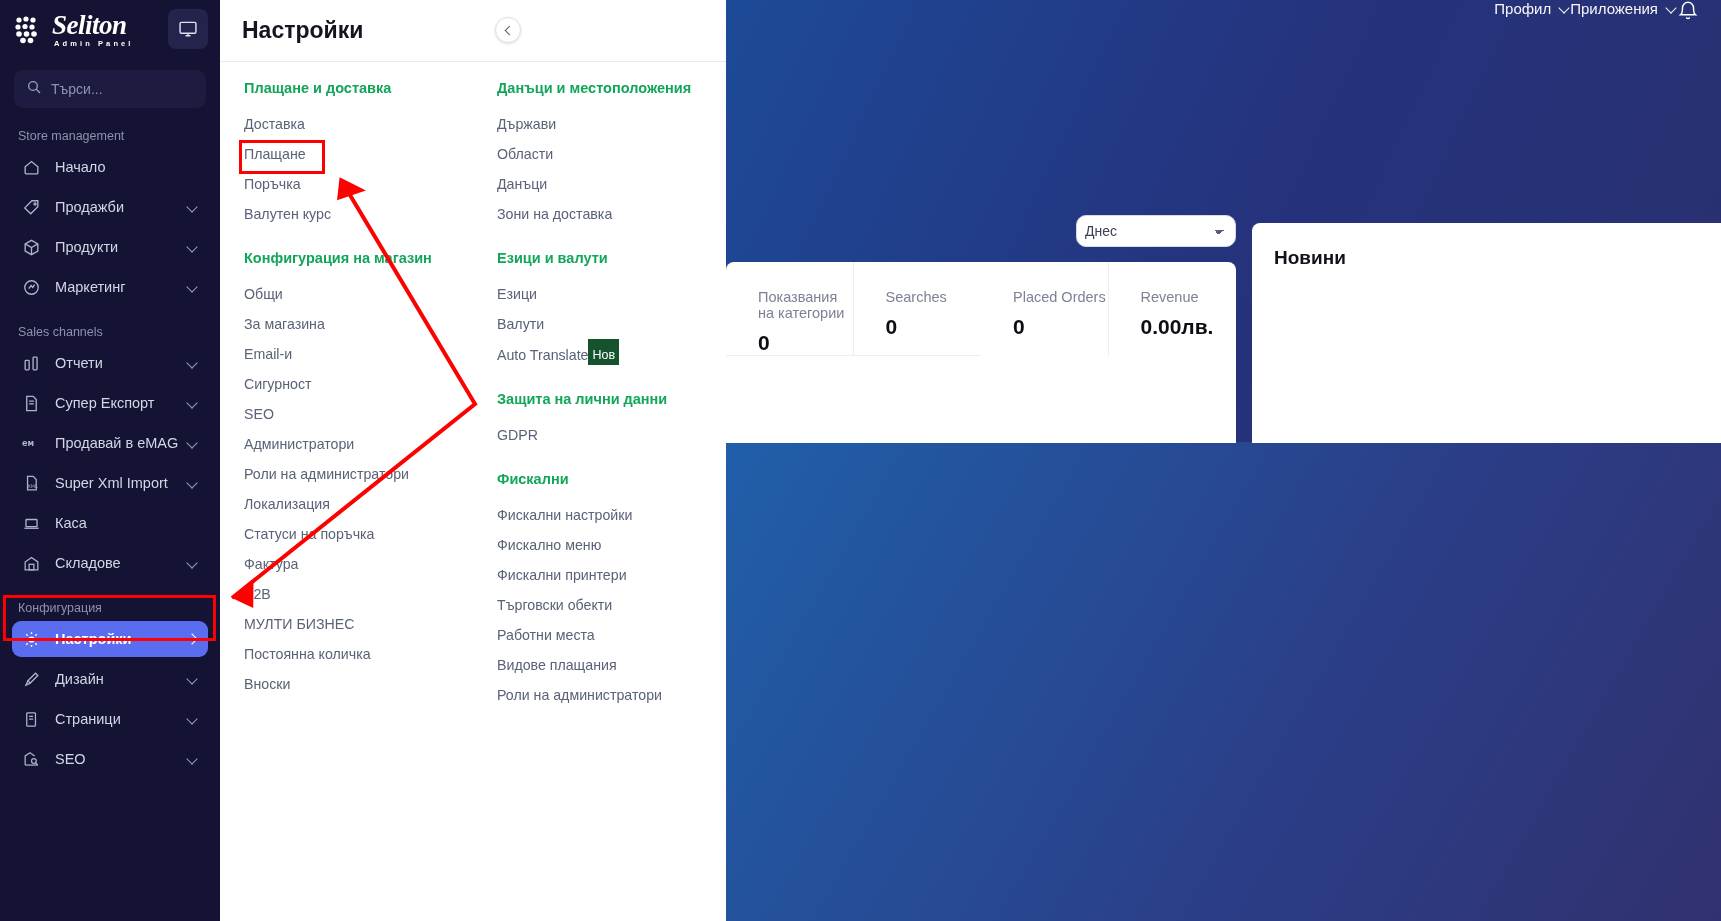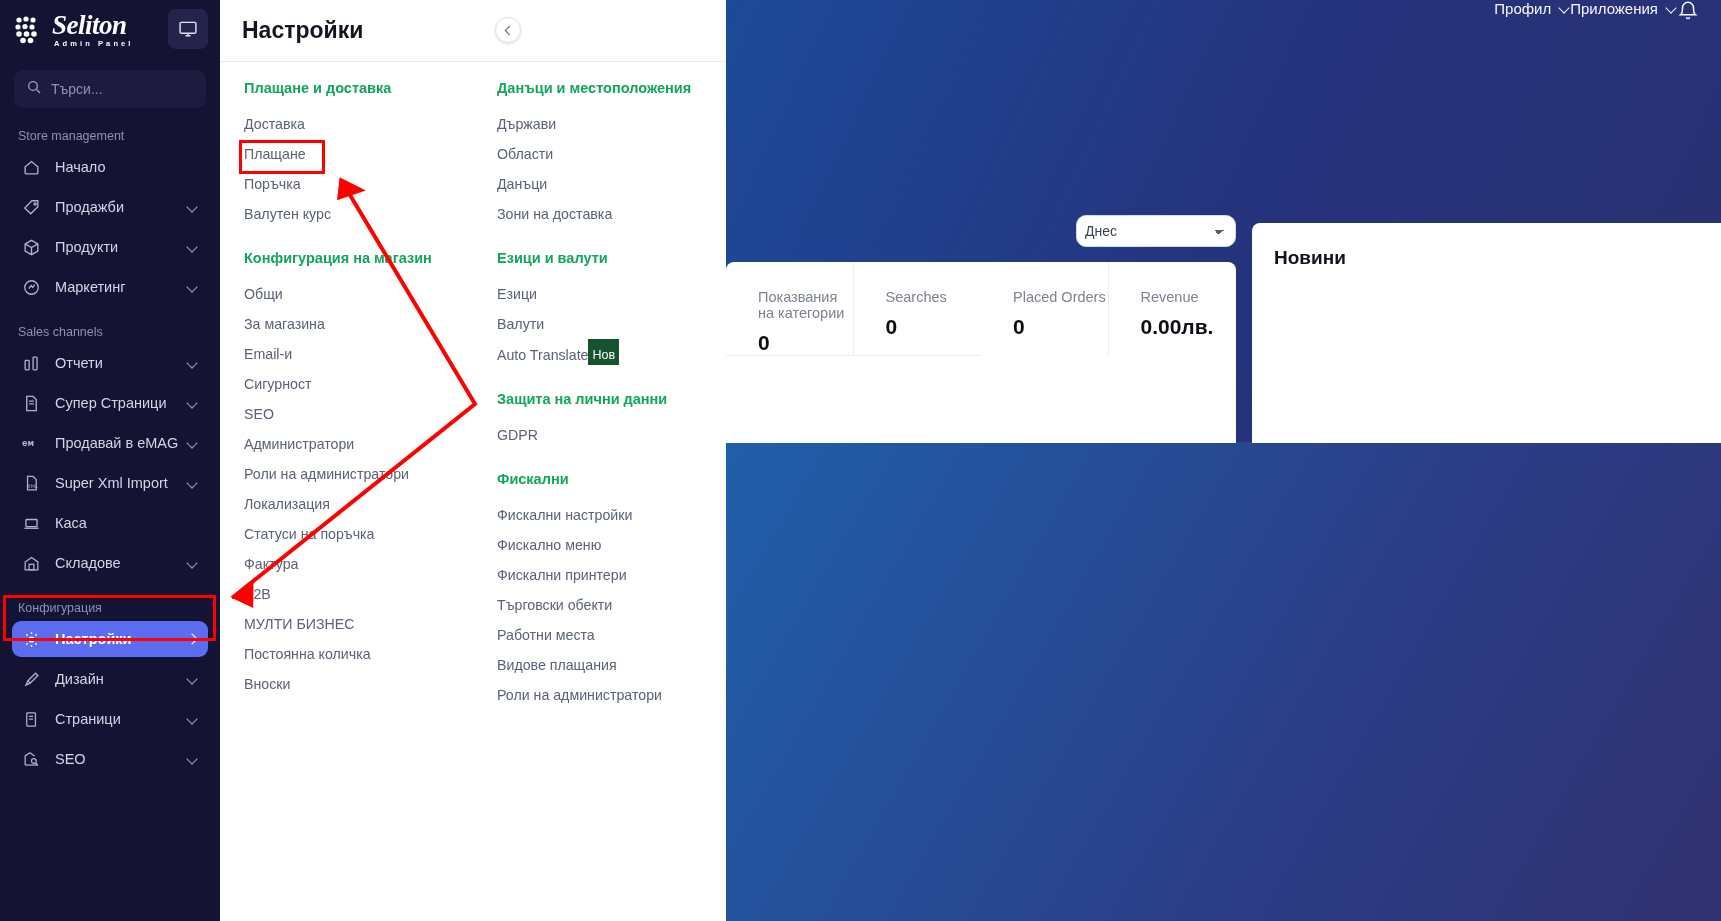--- a/index.html
+++ b/index.html
@@ -321,21 +321,21 @@
       <span class="arrow"></span>
     </div>
 
     <div class="nav-item">
       <span class="ico">
         <svg width="19" height="19" viewBox="0 0 24 24" fill="none" stroke="currentColor" stroke-width="1.7">
             <path d="M6 3h8l4 4v14H6z"></path>
             <path d="M9 9h6M9 12.5h6"></path>
           </svg>
       </span>
-      <span class="lbl">Супер Страници</span>
+      <span class="lbl">Супер Експорт</span>
       <span class="arrow"></span>
     </div>
 
     <div class="nav-item">
       <span class="ico">
         <svg width="22" height="14" viewBox="0 0 30 14">
             <text x="0" y="11" font-size="11" font-weight="bold" fill="currentColor" font-family="DejaVu Sans, sans-serif">ем</text>
           </svg>
       </span>
       <span class="lbl">Продавай в eMAG</span>

